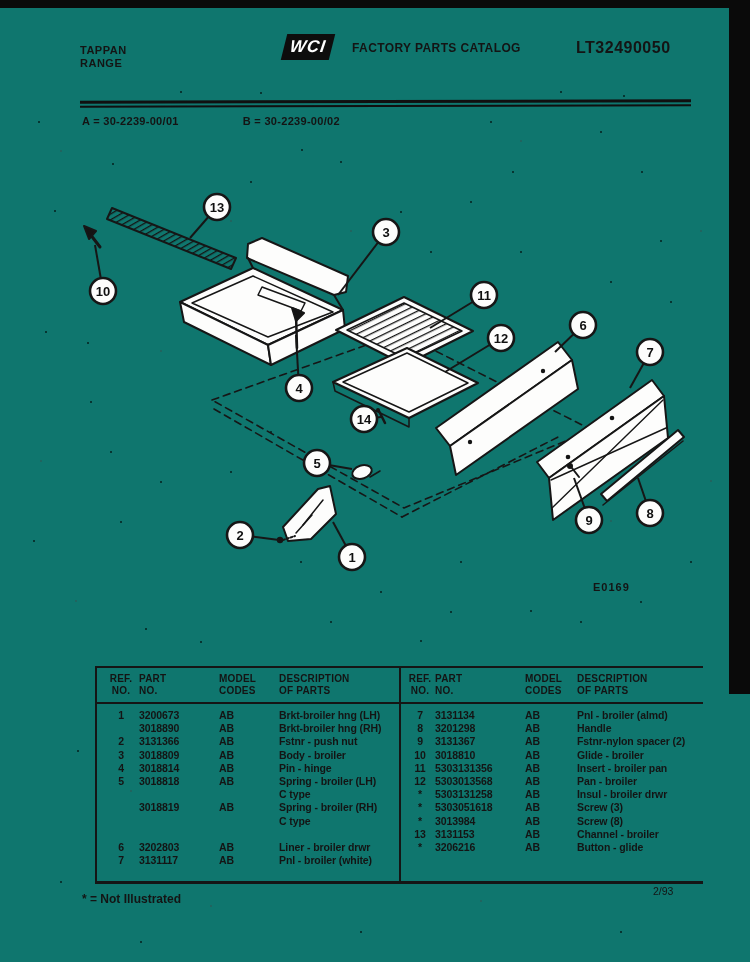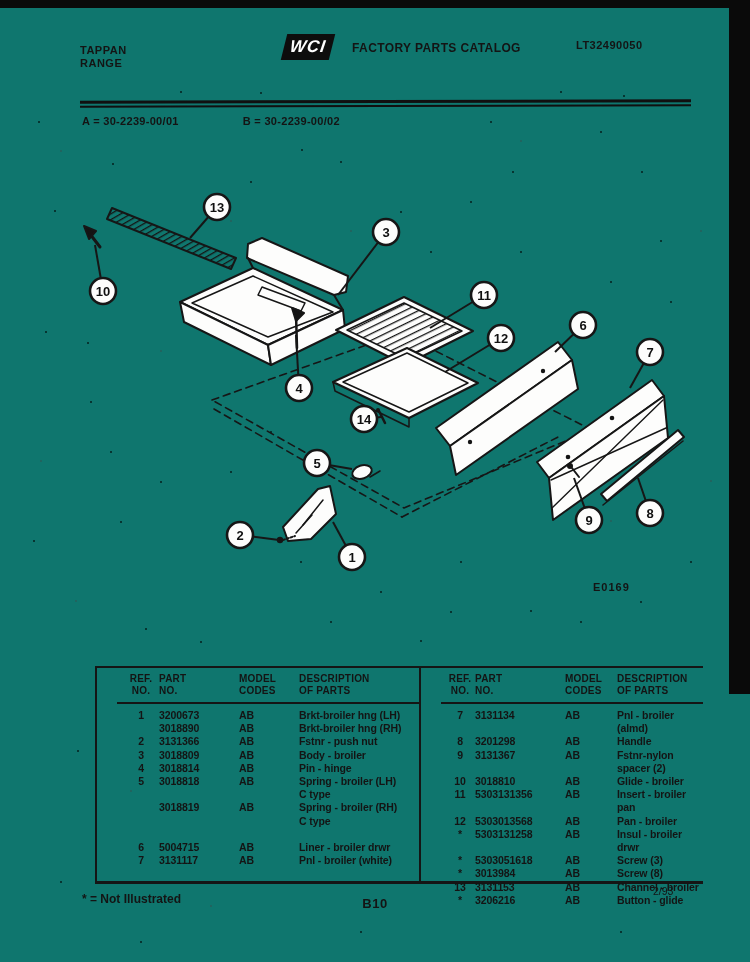--- a/index.html
+++ b/index.html
@@ -21,33 +21,33 @@
   .n2{box-shadow:520px 140px #444,230px 220px #444,160px 350px #444,610px 520px #444,75px 600px #444,
      350px 230px #444,450px 330px #444,60px 150px #444,700px 230px #444,130px 790px #444,480px 900px #444,
      660px 760px #444,40px 460px #444,710px 480px #444,210px 905px #444;opacity:.35;}
   
   .brand{position:absolute;left:80px;top:44px;font-size:11px;font-weight:bold;line-height:13px;letter-spacing:.5px;}
   .logo{position:absolute;left:284px;top:34px;width:48px;height:26px;background:#0d0d0d;
         transform:skewX(-14deg);text-align:center;}
   .logo span{display:inline-block;transform:skewX(6deg);color:#fff;font-style:italic;font-weight:bold;
         font-size:17px;line-height:26px;letter-spacing:1px;}
   .cat-title{position:absolute;left:340px;top:41px;font-size:12px;font-weight:bold;letter-spacing:.4px;margin-left:12px;}
-  .doc-num{position:absolute;left:576px;top:39px;font-size:11px;font-weight:bold;letter-spacing:.5px;}
+  .doc-num{position:absolute;left:576px;top:39px;font-size:16px;font-weight:bold;letter-spacing:.5px;}
   .rule{position:absolute;left:80px;width:611px;background:#101010;}
   .rule1{top:100px;height:3px;transform:rotate(-.15deg);}
   .rule2{top:105px;height:2px;transform:rotate(-.15deg);}
   .models{position:absolute;left:82px;top:115px;display:flex;gap:64px;font-size:11px;font-weight:bold;letter-spacing:.3px;}
   
   #diagram-svg{position:absolute;left:60px;top:150px;}
   .callout-num{font-family:"Liberation Sans",sans-serif;font-weight:bold;font-size:13px;fill:#101010;}
   .fig-code{position:absolute;left:593px;top:581px;font-size:11px;font-weight:bold;letter-spacing:1px;}
   
   .ptable{position:absolute;left:95px;top:666px;width:608px;height:218px;box-sizing:border-box;display:flex;
           border-top:2px solid #151515;border-bottom:3px solid #151515;border-left:2px solid #151515;}
-  .thalf{box-sizing:border-box;margin-left:20px;}
+  .thalf{box-sizing:border-box;}
   .thalf.left{width:304px;border-right:2px solid #151515;}
   .thalf.right{flex:1;}
   .thead{display:flex;padding:5px 0 3px 6px;border-bottom:2.5px solid #151515;height:36px;box-sizing:border-box;}
   .thalf.right .thead,.thalf.right .trow{padding-left:4px;}
   .thcell{font-size:10px;line-height:11.5px;font-weight:bold;letter-spacing:.2px;}
   .tbody{padding-top:5px;}
   .trow{display:flex;padding-left:6px;}
   .trow.gap{margin-top:13px;}
   .tcell{font-size:10.5px;line-height:13.2px;font-weight:bold;letter-spacing:-.1px;}
   .c-ref{width:36px;text-align:center;}
@@ -336,21 +336,21 @@
             <div class="tcell c-ref"></div>
             <div class="tcell c-part">3018819</div>
             <div class="tcell c-model">AB</div>
             <div class="tcell c-desc">
               <div>Spring - broiler (RH)</div>
               <div>C type</div>
             </div>
           </div>
           <div class="trow gap">
             <div class="tcell c-ref">6</div>
-            <div class="tcell c-part">5004715</div>
+            <div class="tcell c-part">3202803</div>
             <div class="tcell c-model">AB</div>
             <div class="tcell c-desc">
               <div>Liner - broiler drwr</div>
             </div>
           </div>
           <div class="trow">
             <div class="tcell c-ref">7</div>
             <div class="tcell c-part">3131117</div>
             <div class="tcell c-model">AB</div>
             <div class="tcell c-desc">
@@ -465,15 +465,14 @@
             <div class="tcell c-model">AB</div>
             <div class="tcell c-desc">
               <div>Button - glide</div>
             </div>
           </div>
         </div>
     </div>
   </div>
 
   <div class="foot-note">* = Not Illustrated</div>
-  <div class="foot-page">B10</div>
   <div class="foot-issue">2/93</div>
 </div>
 
 </body></html>

